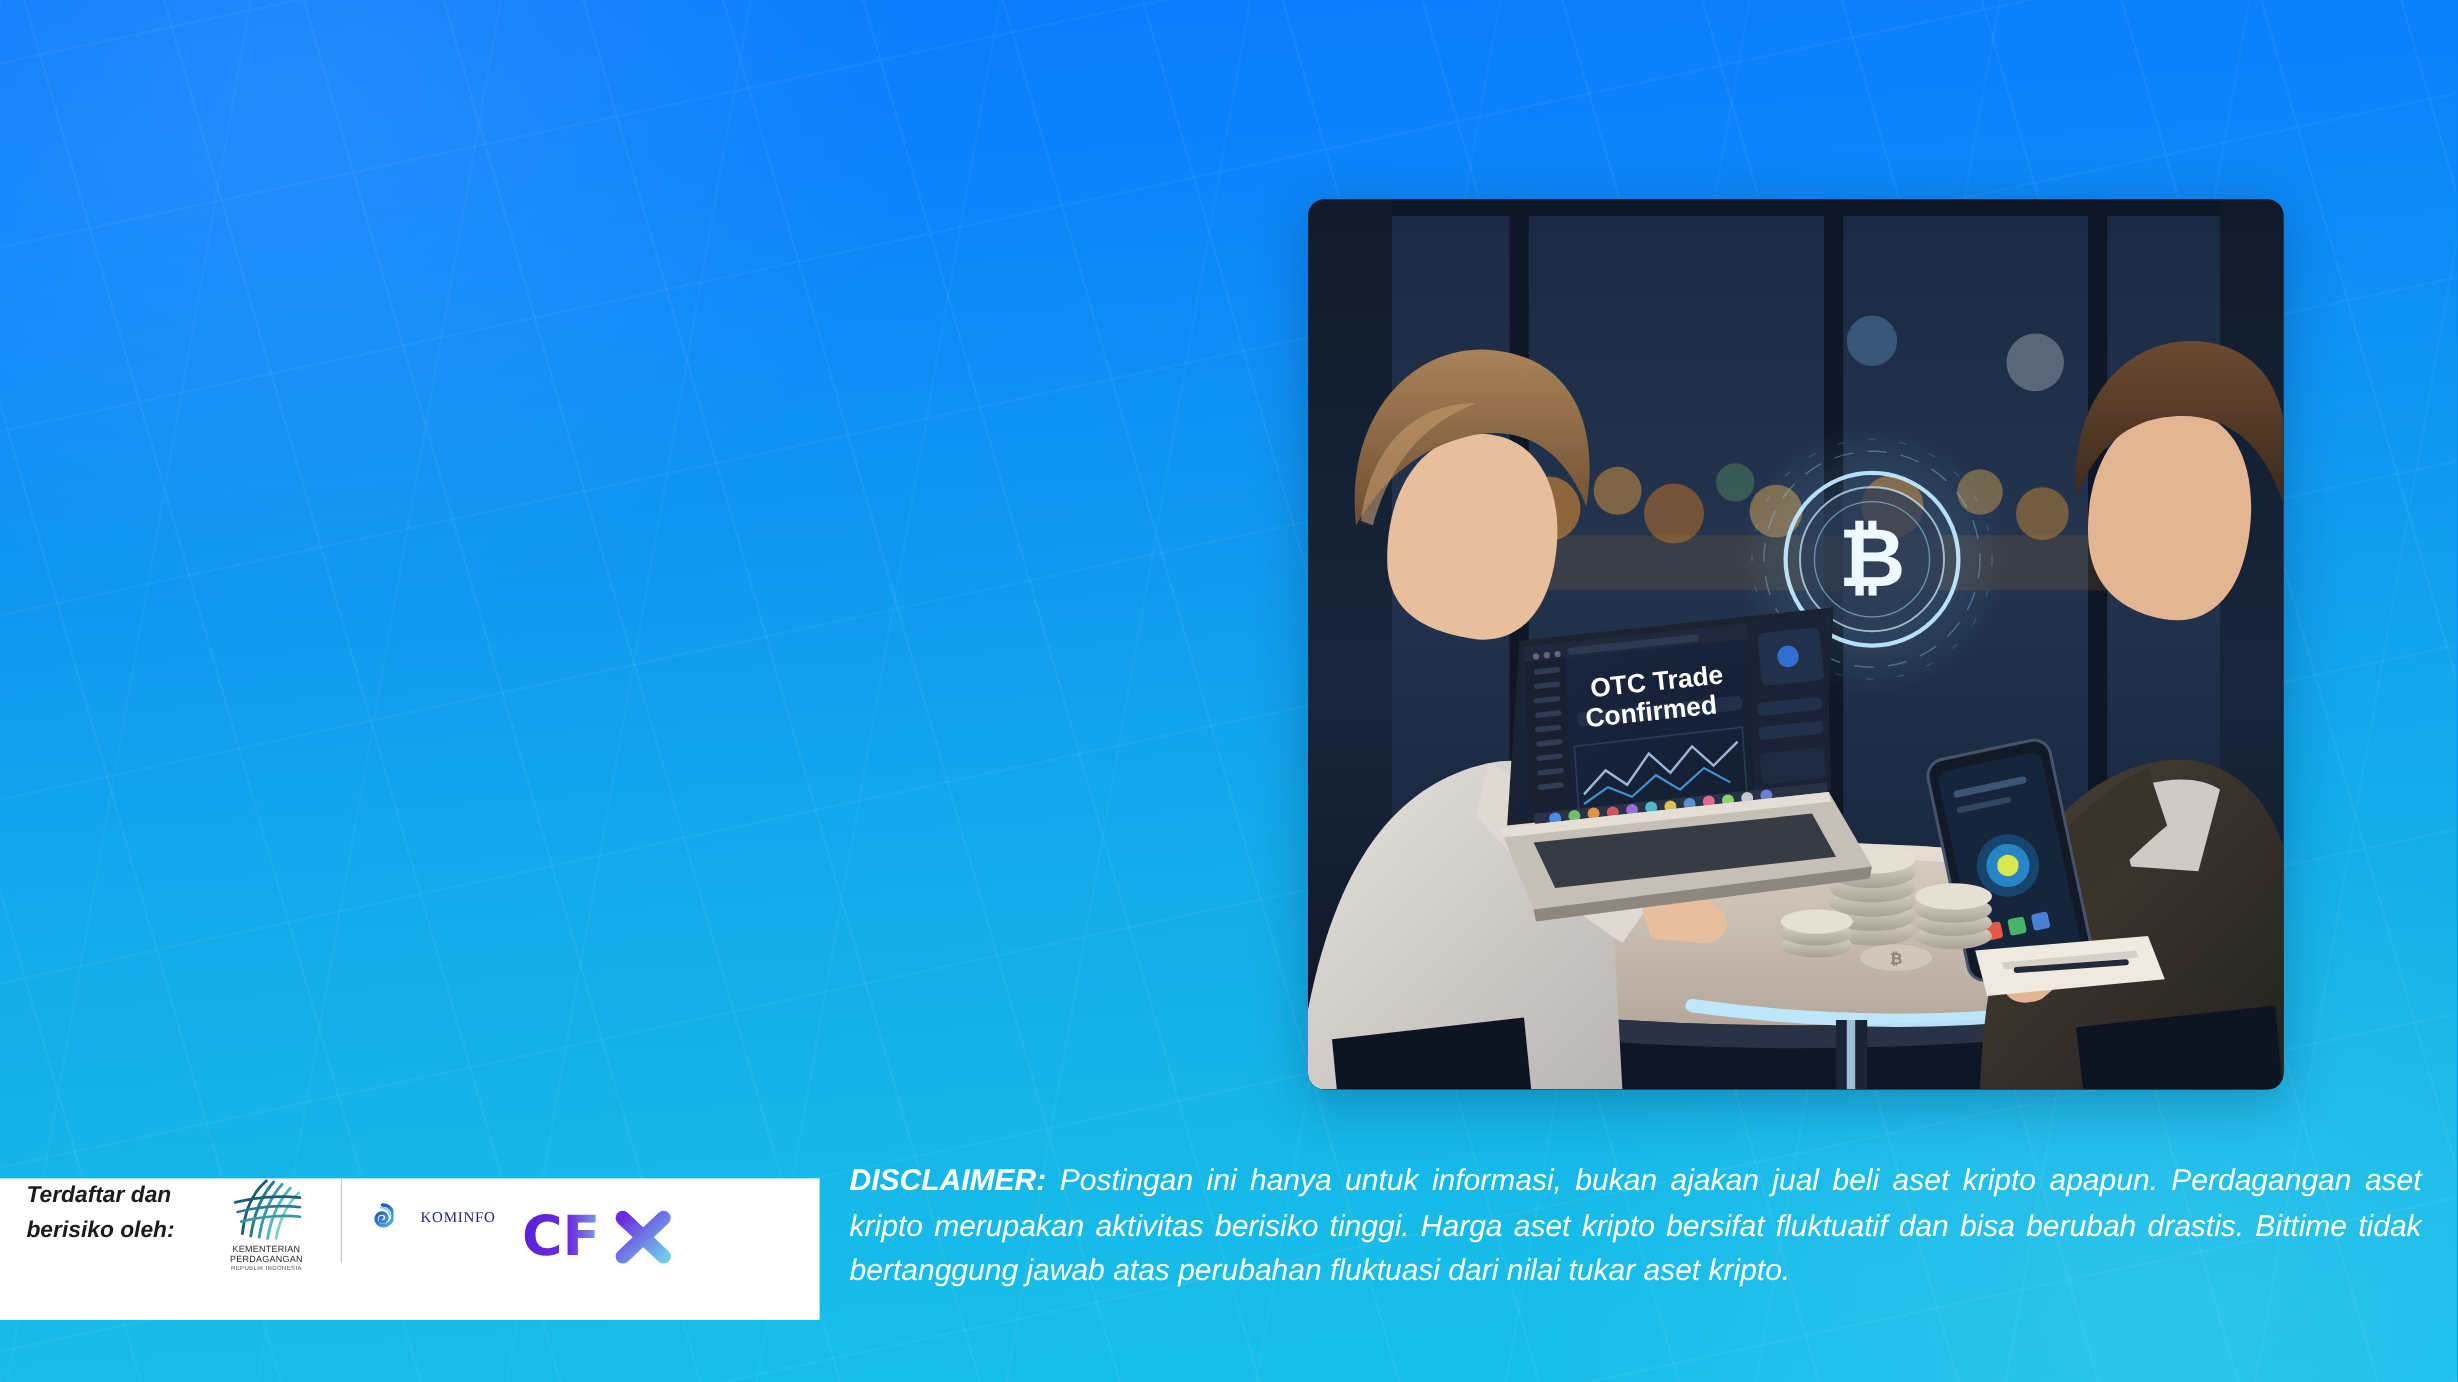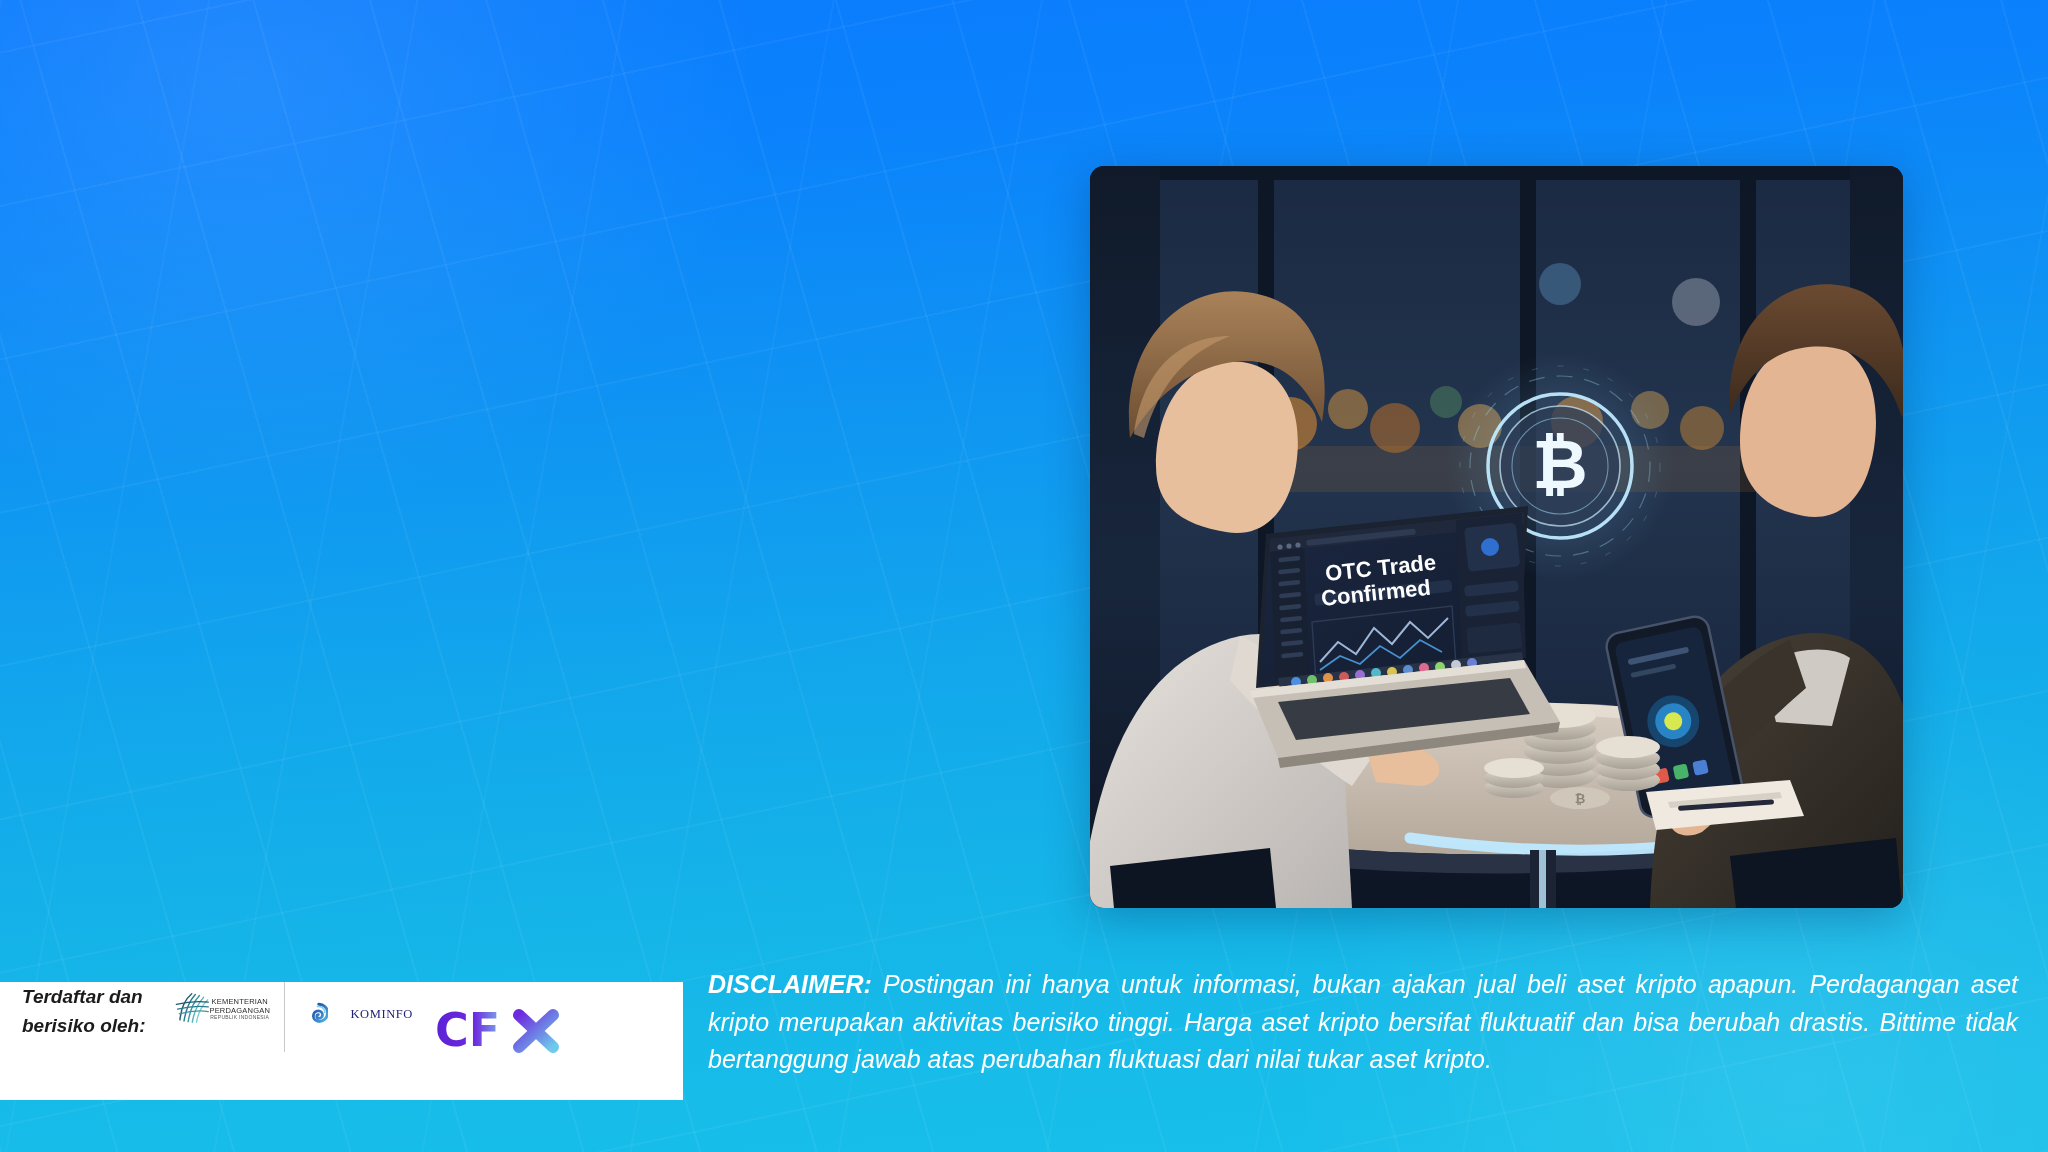--- a/index.html
+++ b/index.html
@@ -123,21 +123,21 @@
     color:#1b1b1b;
     font-size:19px;
     font-style:italic;
     font-weight:bold;
     line-height:1.55;
     width:152px;
     flex:none;
     font-family:"Liberation Sans", sans-serif;
   }
   #badge-bar .kemendag{
-    display:flex; align-items:center;
+    display:flex; flex-direction:column; align-items:center;
     width:96px; flex:none;
   }
   #badge-bar .kemendag .k-label{
     font-size:7.5px; color:#2a2a2a; text-align:center;
     line-height:1.18; letter-spacing:.2px; margin-top:3px;
     font-family:"Liberation Sans", sans-serif;
   }
   #badge-bar .k-label .k3{ font-size:5px; color:#555; letter-spacing:.3px; }
   #badge-bar .vline{ width:1px; height:70px; background:#c8c8c8; margin:0 14px; flex:none; }
   #badge-bar .bappebti{ width:166px; flex:none; }

